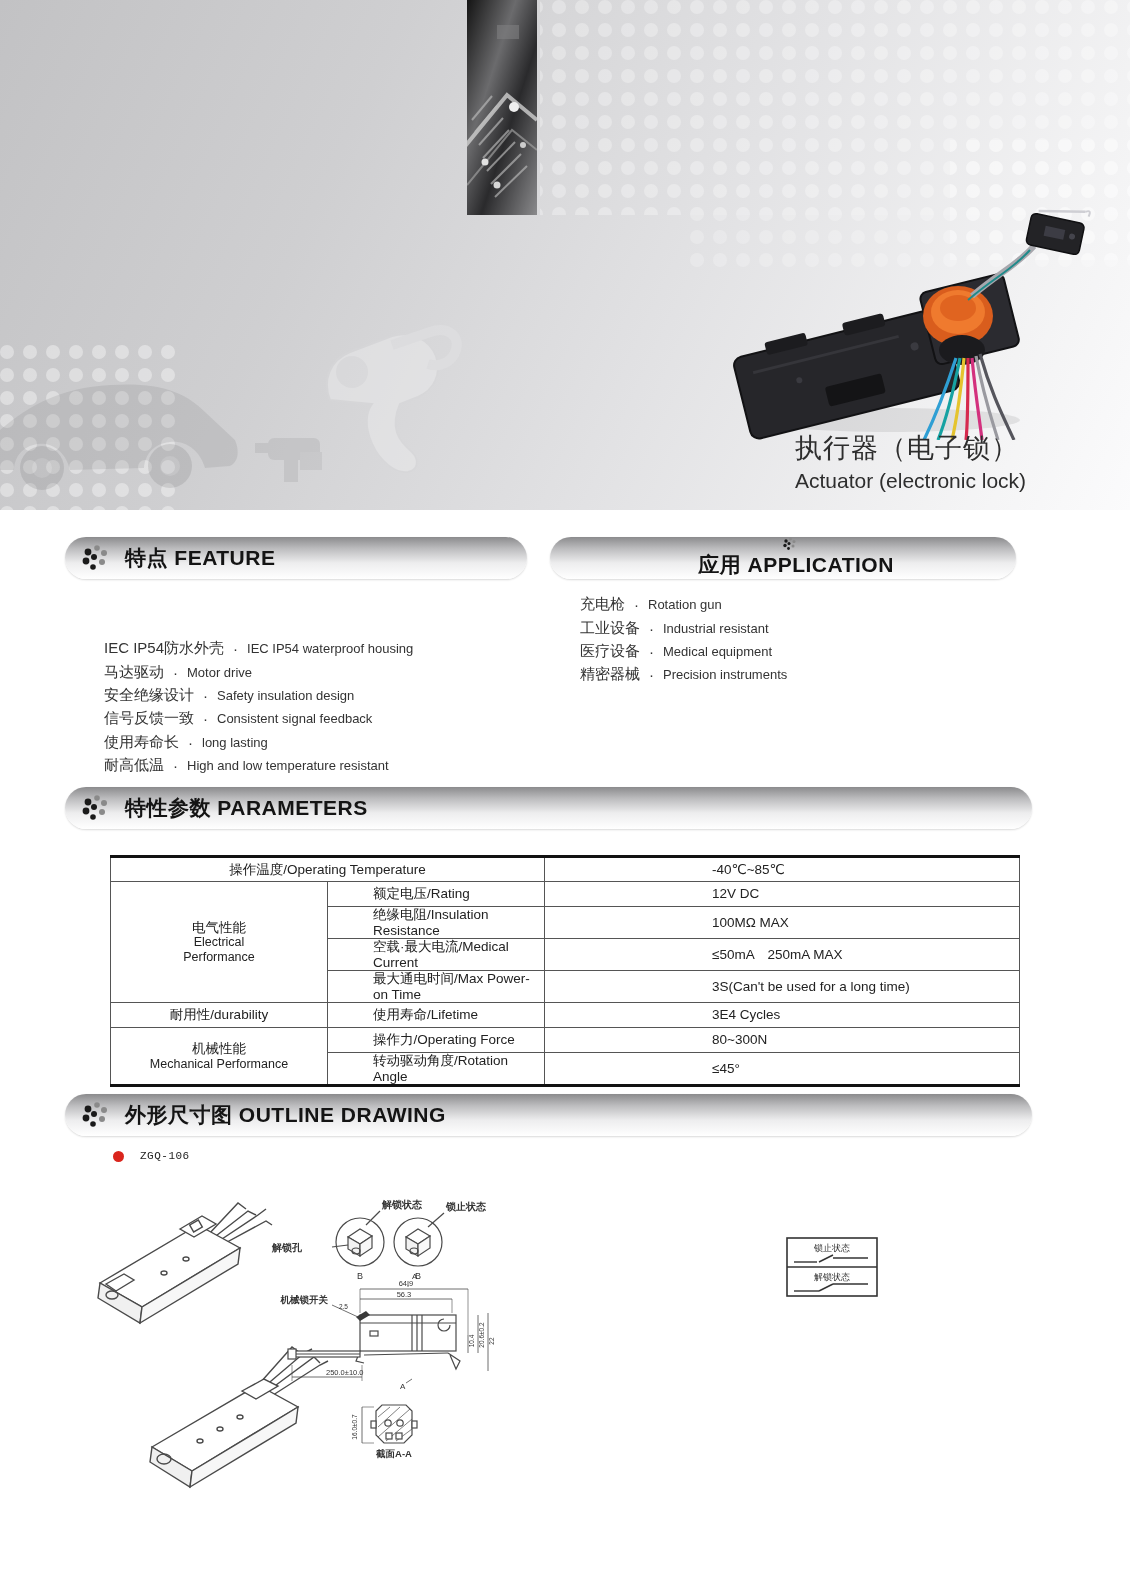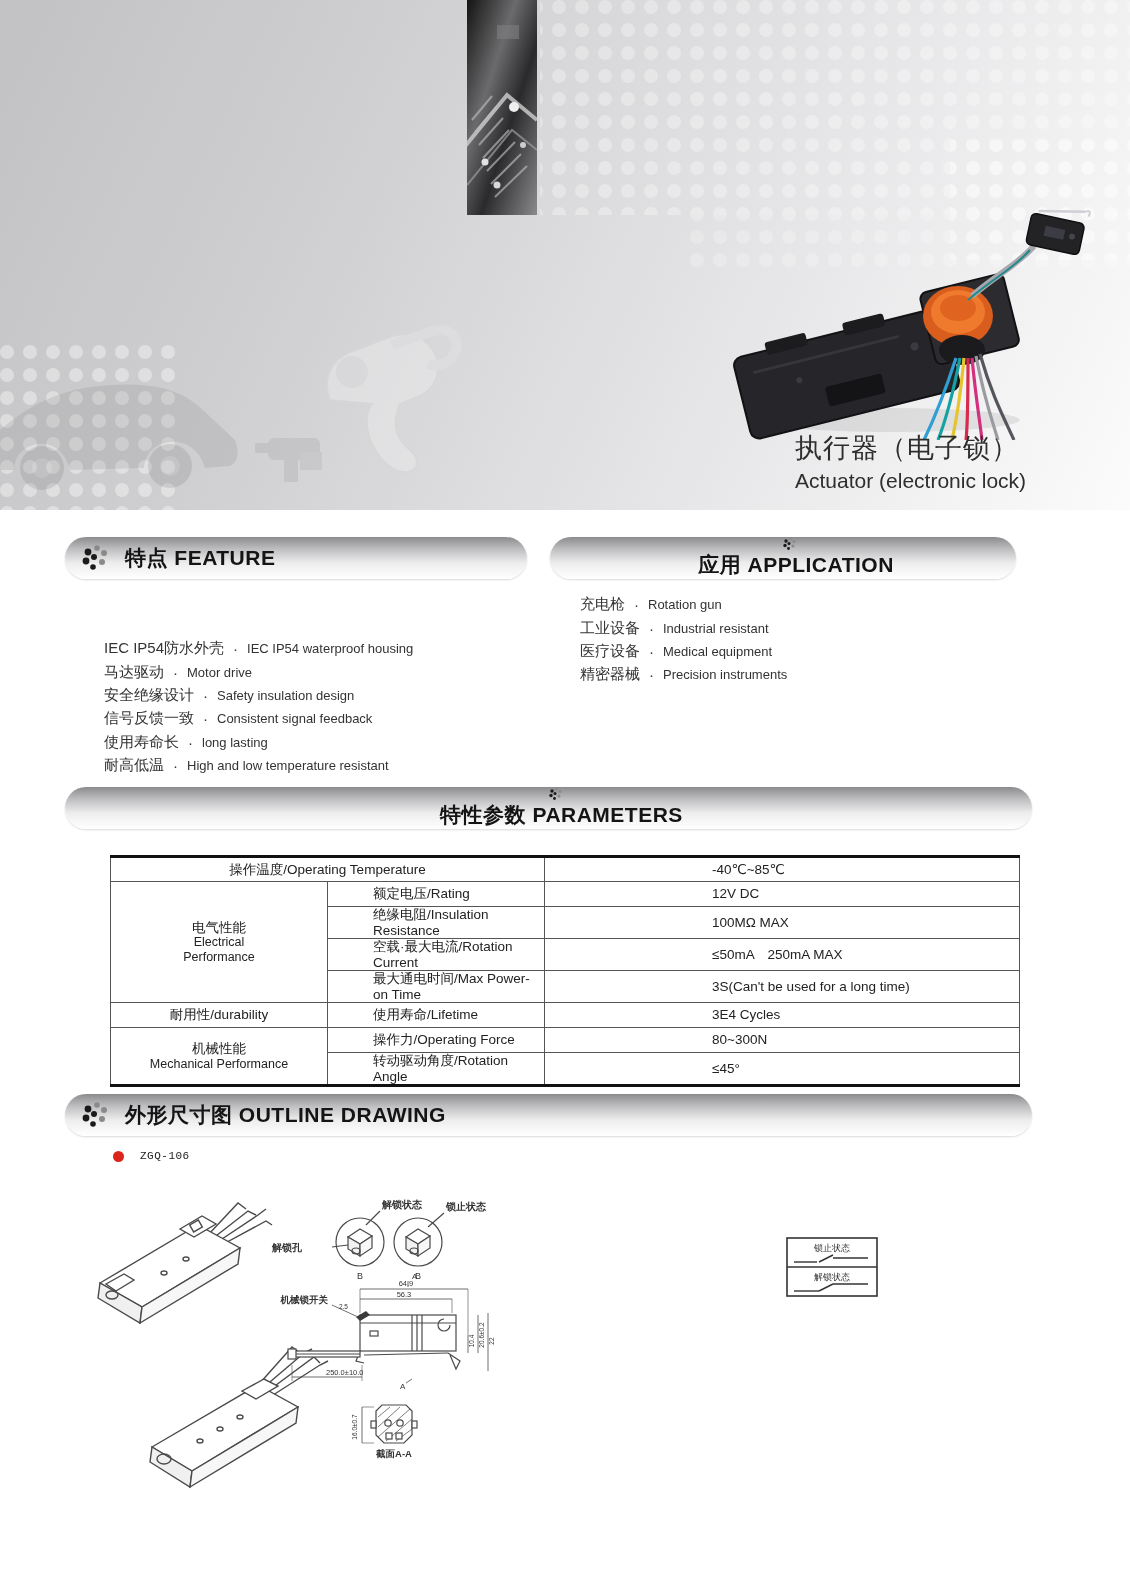--- a/index.html
+++ b/index.html
@@ -30,21 +30,21 @@
   .pill {
     position:absolute; height:42px; border-radius:21px;
     background:linear-gradient(to bottom,#8b8b8d 0%,#bdbdbf 28%,#ededee 62%,#ffffff 100%);
     display:flex; align-items:center; padding-left:16px;
     box-shadow:0 1px 2px rgba(0,0,0,.15);
   }
   .pill-title { font-size:21px; font-weight:bold; color:#141414; margin-left:10px; letter-spacing:.5px; }
   .dots-svg { width:34px; height:28px; }
   .pill-feature    { left:65px;  top:537px; width:462px; }
   .pill-application{ left:550px; top:537px; width:466px;flex-direction:column; }
-  .pill-parameters { left:65px;  top:787px; width:967px;flex-direction:column; }
+  .pill-parameters { left:65px;  top:787px; width:967px; }
   .pill-outline    { left:65px;  top:1094px; width:967px; }
   
   .feature-list { position:absolute; left:104px; top:593px;margin-top:44px; }
   .application-list { position:absolute; left:580px; top:593px; }
   .li-row { height:23.4px; display:flex; align-items:center; white-space:nowrap; }
   .li-cn { font-size:15px; color:#333; }
   .li-sep { font-size:15px; color:#333; margin:0 9px; }
   .li-en { font-size:13px; color:#333; }
   
   table.params {
@@ -280,21 +280,21 @@
       <div class="small-en">Performance</div>
     </td>
     <td class="c-desc">额定电压/Rating</td>
     <td class="c-val">12V DC</td>
   </tr>
   <tr>
     <td class="c-desc">绝缘电阻/Insulation Resistance</td>
     <td class="c-val">100MΩ MAX</td>
   </tr>
   <tr>
-    <td class="c-desc">空载·最大电流/Rotation Current</td>
+    <td class="c-desc">空载·最大电流/Medical Current</td>
     <td class="c-val">≤50mA　250mA MAX</td>
   </tr>
   <tr>
     <td class="c-desc">最大通电时间/Max Power-on Time</td>
     <td class="c-val">3S(Can't be used for a long time)</td>
   </tr>
   <tr>
     <td class="c-group">耐用性/durability</td>
     <td class="c-desc">使用寿命/Lifetime</td>
     <td class="c-val">3E4 Cycles</td>

